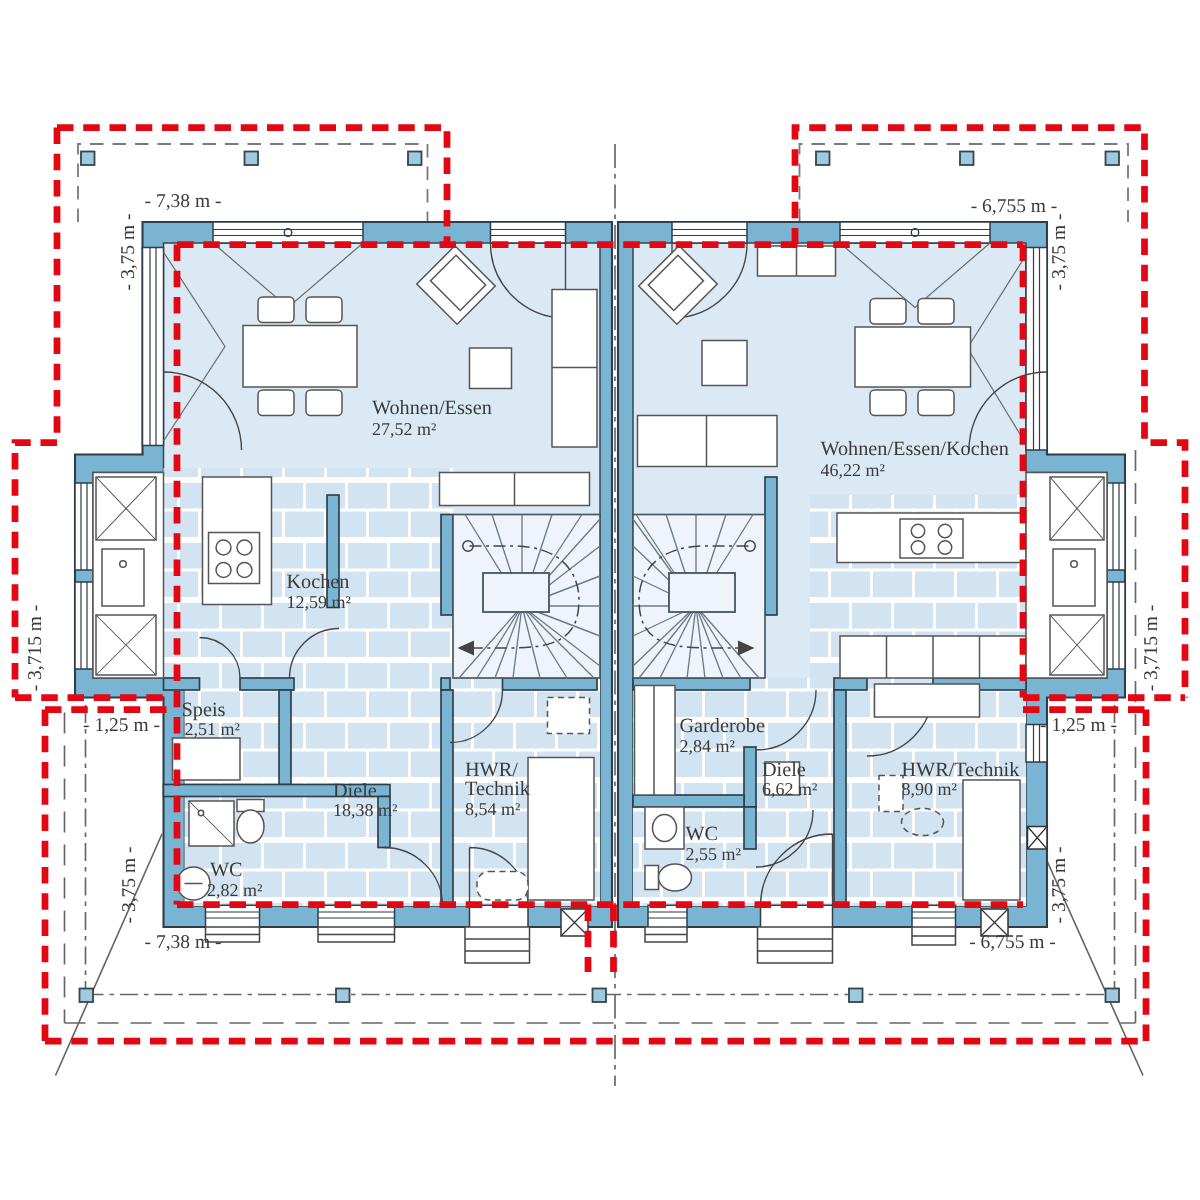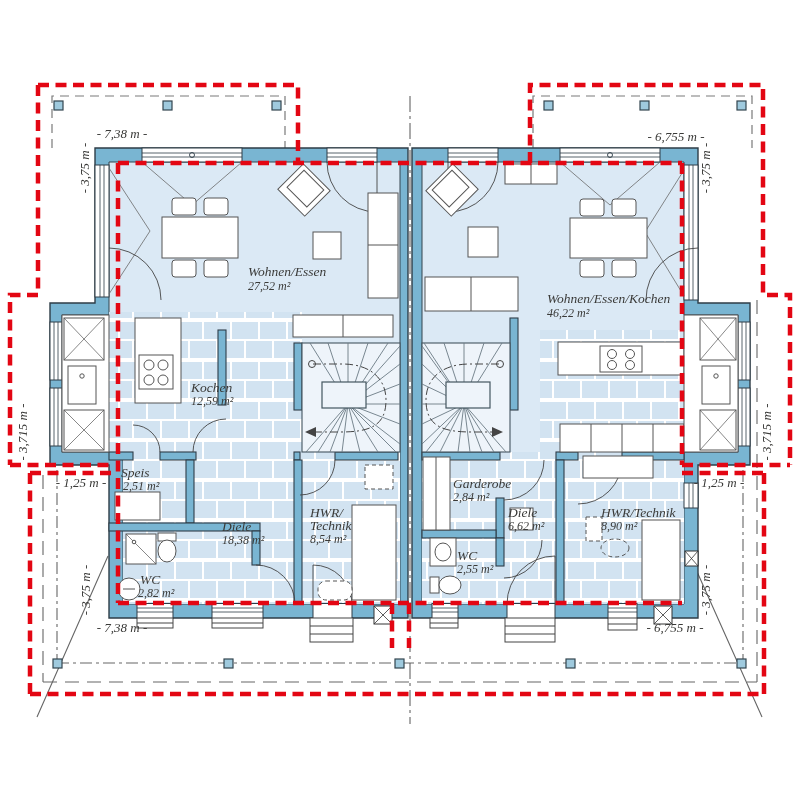--- a/index.html
+++ b/index.html
@@ -1,17 +1,17 @@
 <!DOCTYPE html>
 <html><head>
 <meta charset="utf-8">
 <style>
   html,body{margin:0;padding:0;background:#ffffff;}
   #stage{position:relative;width:800px;height:800px;background:#fff;overflow:hidden;
-         font-family:"Liberation Serif", serif;font-style:italic;}
+         font-family:"Liberation Serif", serif;}
   svg text{font-family:"Liberation Serif", serif;fill:#3a3a38;}
   .dim{font-size:13px;}
   .room{font-size:13.5px;}
   .area{font-size:12px;}
 </style>
 </head>
 <body>
 
 <div id="stage">
 <svg width="800" height="800" viewBox="0 0 800 800">

